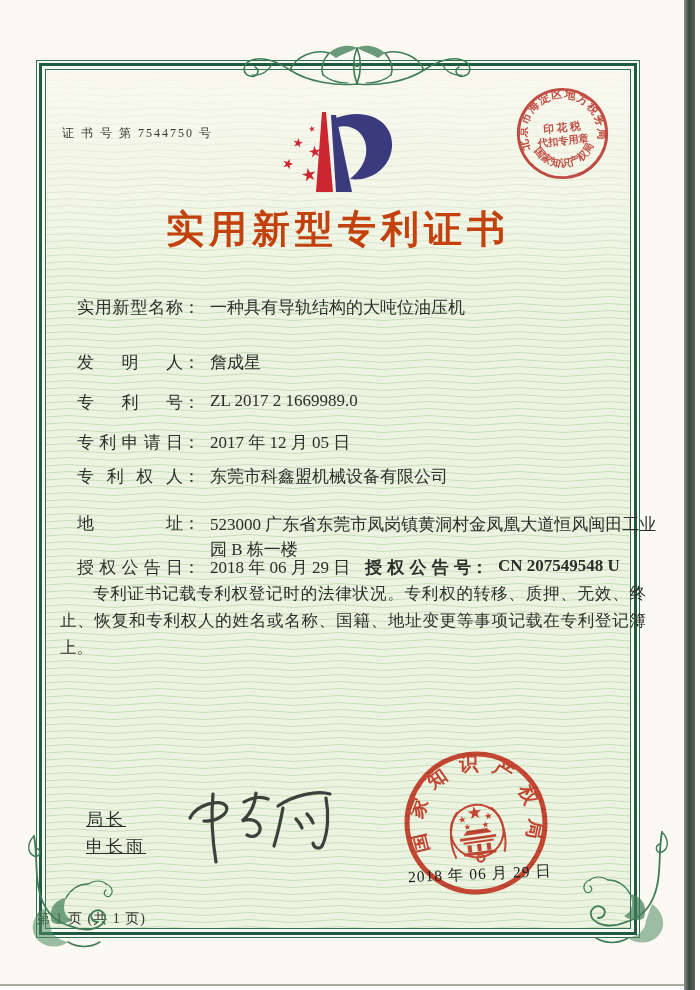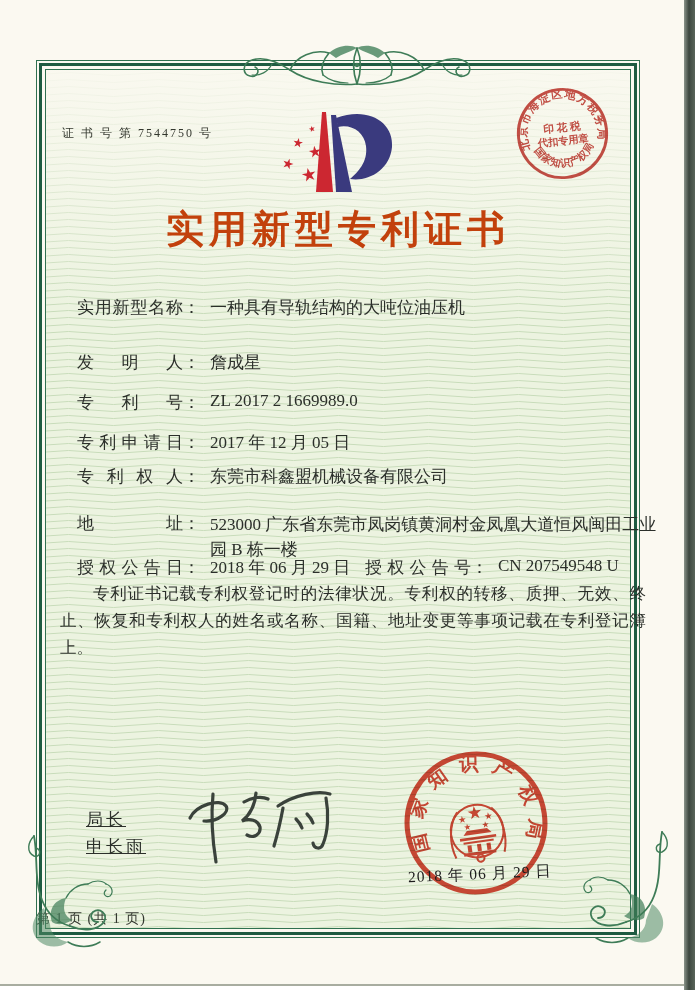--- a/index.html
+++ b/index.html
@@ -27,21 +27,21 @@
   .cert-number{left:62px;top:112px;font-size:12px;letter-spacing:2px;color:#34382f;margin-top:13px;}
   .doc-title{left:36px;top:204px;width:604px;text-align:center;font-size:38px;font-weight:700;
     letter-spacing:5px;color:#c2410c;}
 
   .fields{left:60px;top:296px;width:586px;font-size:17px;}
   .frow{position:absolute;left:0;white-space:nowrap;margin-left:17px;}
   .flabel{display:inline-block;width:106px;text-align:justify;text-align-last:justify;vertical-align:top;}
   .fcolon{vertical-align:top;}
   .fvalue{margin-left:10px;vertical-align:top;}
   .fvalue-wrap{display:inline-block;margin-left:10px;width:455px;white-space:normal;line-height:25px;vertical-align:top;}
-  .fgroup2{position:absolute;left:288px;top:0;}
+  .fgroup2{position:absolute;left:288px;top:0;font-weight:bold;}
 
   .paras{left:60px;top:581px;width:586px;font-size:16.5px;line-height:26.8px;text-align:justify;}
   .paras p{margin:0;text-indent:2em;}
 
   .signoff{left:86px;top:806px;font-size:17px;line-height:27px;letter-spacing:3px;text-decoration:underline;}
   .footer{left:36px;top:910px;width:604px;text-align:left;font-size:14px;letter-spacing:1px;color:#33372f;}
 
   .seal-date{left:408px;top:864px;font-size:15.5px;letter-spacing:1px;color:#1d1d1d;
     transform:rotate(-2.5deg);z-index:6;}
   .stamp{mix-blend-mode:multiply;}

